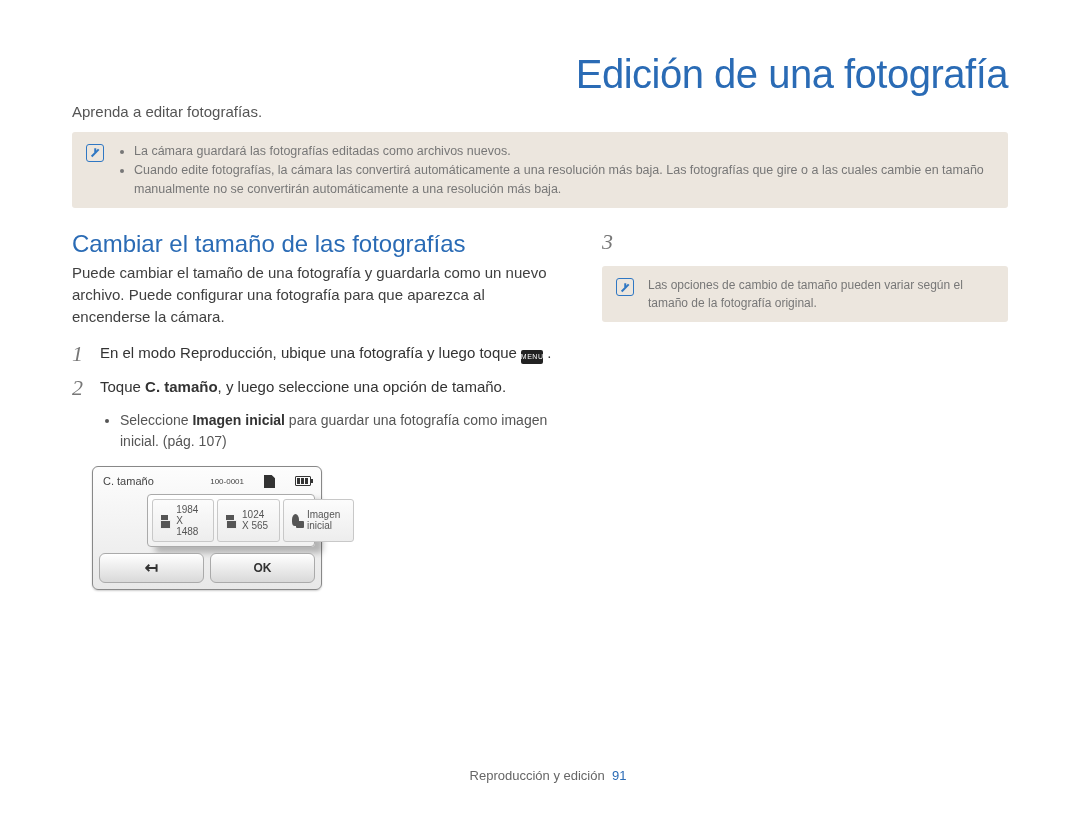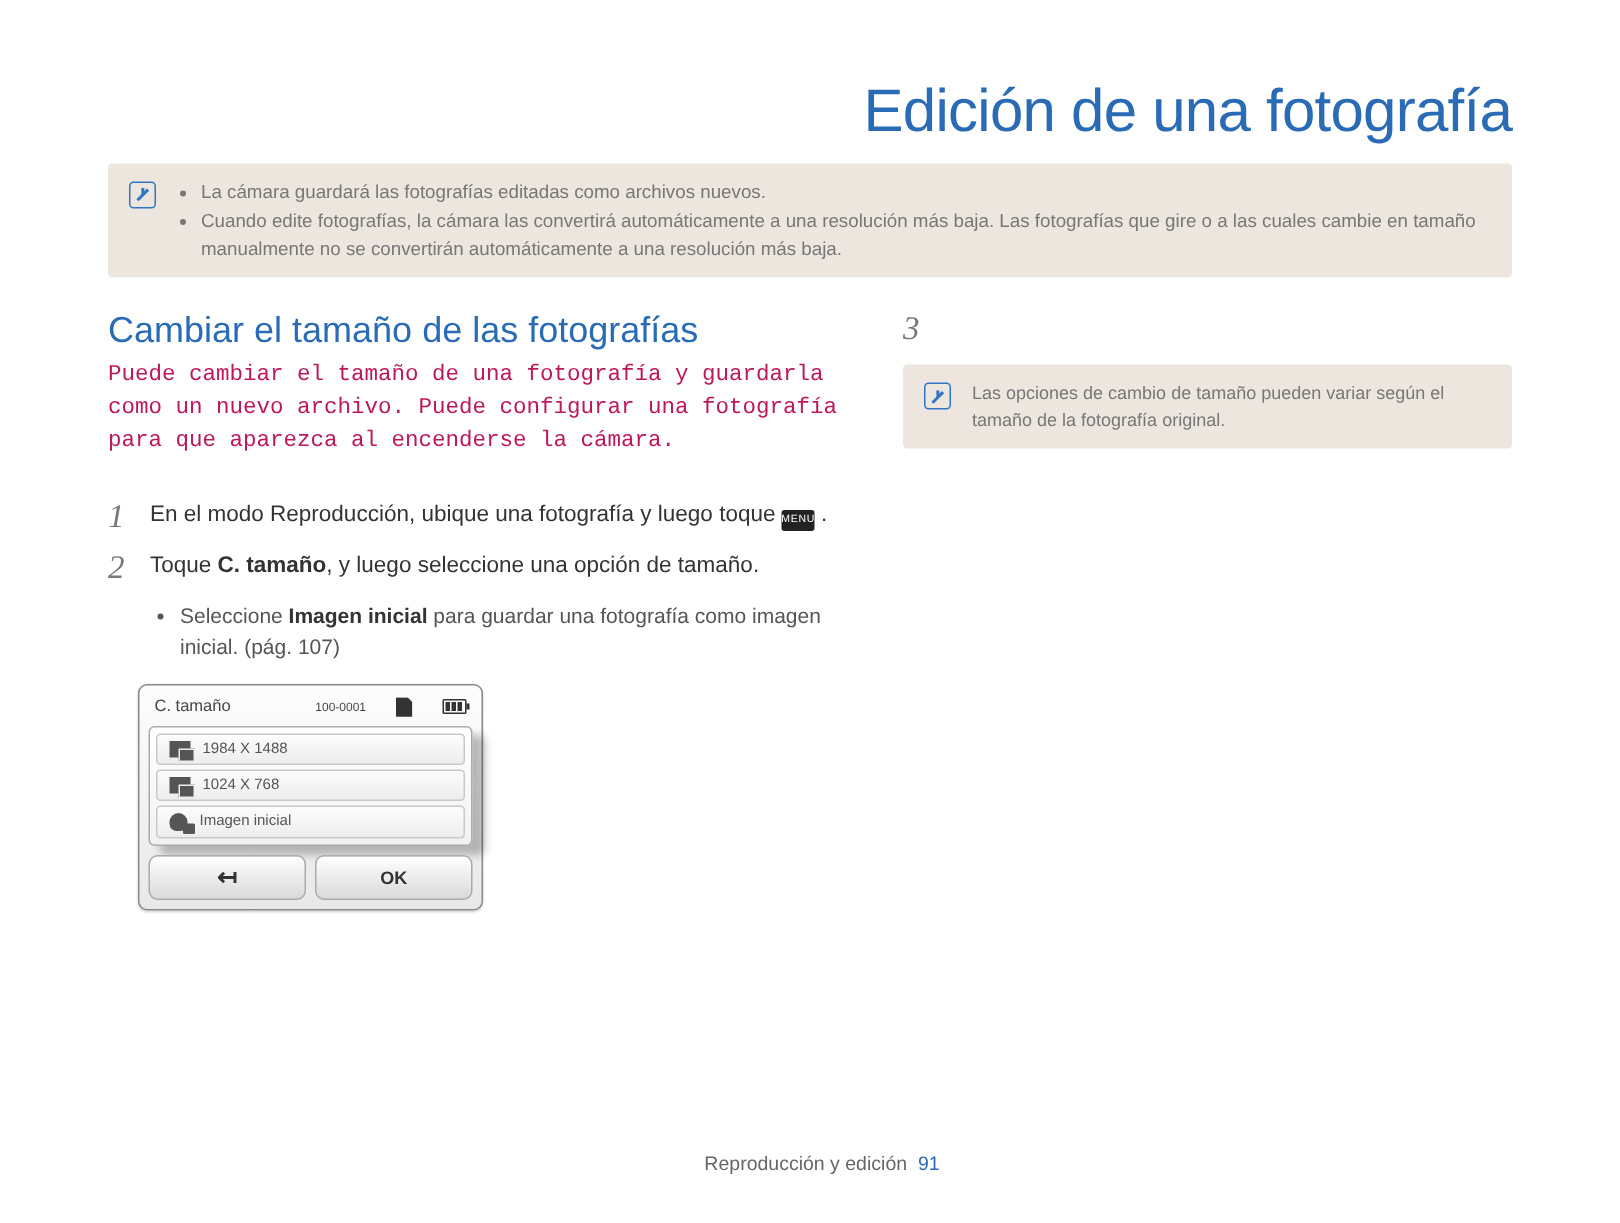--- a/index.html
+++ b/index.html
@@ -15,21 +15,21 @@
   .note-icon .slash { width: 10px; height: 1.5px; background: #2f77c3; transform: rotate(-45deg); position: relative; }
   .note-icon .slash::after { content: ""; position: absolute; left: 6px; top: -3px; width: 1.5px; height: 4px; background: #2f77c3; transform: rotate(45deg); }
   .note-list { list-style: disc; padding-left: 16px; font-size: 12.5px; color: #777; line-height: 1.5; }
   .note-text { font-size: 12px; color: #777; line-height: 1.5; }
 
   .columns { display: flex; gap: 40px; }
   .col-left { width: 490px; }
   .col-right { flex: 1; }
 
   .section-title { font-size: 24px; font-weight: 400; color: #2a6bb5; margin-bottom: 4px; font-family: "Arial Narrow", Arial, sans-serif; font-stretch: condensed; }
-  .body-text { font-size: 15px; color: #be185d; line-height: 1.45; margin-bottom: 27px; font-family: Liberation Mono, monospace; }
+  .body-text { font-size: 15px; color: #404040; line-height: 1.45; margin-bottom: 14px; }
 
   .step { display: flex; gap: 10px; margin-bottom: 10px; }
   .step-num { font-size: 22px; font-style: italic; color: #777; font-family: Georgia, "Times New Roman", serif; min-width: 18px; line-height: 1.1; }
   .step-body { font-size: 15px; color: #333; line-height: 1.5; }
   .step-body .bold { font-weight: bold; }
 
   .menu-chip { display: inline-flex; align-items: center; justify-content: center; background: #222; color: #fff; font-size: 7px; letter-spacing: 0.5px; width: 22px; height: 14px; border-radius: 2px; vertical-align: -1px; }
   .ok-inline { font-weight: bold; font-size: 14px; letter-spacing: 0.5px; }
 
   .sub-bullet { list-style: disc; padding-left: 30px; font-size: 14px; color: #555; line-height: 1.5; margin: 4px 0 14px 18px; }
@@ -37,40 +37,41 @@
 
   
   .device { width: 230px; border: 1px solid #888; border-radius: 6px; background: linear-gradient(#fdfdfd, #e8e8e8); padding: 6px 6px 6px 6px; margin-left: 20px; box-shadow: 0 1px 2px rgba(0,0,0,0.2); }
   .dev-header { display: flex; justify-content: space-between; align-items: center; font-size: 11px; color: #444; padding: 2px 4px 6px 4px; }
   .dev-header-right { display: flex; align-items: center; gap: 20px; font-size: 8px; }
   .sd-icon { width: 11px; height: 13px; background: #333; clip-path: polygon(0 0, 70% 0, 100% 25%, 100% 100%, 0 100%); }
   .batt-icon { width: 16px; height: 10px; border: 1.5px solid #333; border-radius: 1px; position: relative; }
   .batt-icon::after { content:""; position:absolute; right:-3px; top:2px; width:2px; height:4px; background:#333; }
   .batt-icon .fill { position:absolute; left:1px; top:1px; bottom:1px; width: 3px; background:#333; box-shadow: 4px 0 0 #333, 8px 0 0 #333; }
 
-  .dev-panel { background: linear-gradient(#fff, #f1f1f1); border: 1px solid #aaa; border-radius: 4px; padding: 4px; display: flex; flex-direction: column; gap: 3px; margin-bottom: 6px; box-shadow: 8px 6px 6px rgba(0,0,0,0.25); }
+  .dev-panel { background: linear-gradient(#fff, #f1f1f1); border: 1px solid #aaa; border-radius: 4px; padding: 4px; display: flex; flex-direction: row; gap: 3px; margin-bottom: 6px; box-shadow: 8px 6px 6px rgba(0,0,0,0.25); margin-left: 48px; }
   .dev-row { display: flex; align-items: center; gap: 8px; background: linear-gradient(#fcfcfc,#ededed); border: 1px solid #c8c8c8; border-radius: 3px; padding: 4px 8px; font-size: 10px; color: #555; }
   .dev-row .pic-icon { width: 14px; height: 11px; background: #555; position: relative; }
   .dev-row .pic-icon::after { content:""; position:absolute; right:-3px; bottom:-3px; width:9px; height:7px; background:#555; border:1px solid #ededed; }
   .dev-row .person-icon { width: 12px; height: 12px; background: #555; border-radius: 50% 50% 40% 40%; position: relative; }
   .dev-row .person-icon::after { content:""; position:absolute; right:-5px; bottom:-2px; width:8px; height:7px; background:#555; border-radius:1px; }
 
   .dev-btnrow { display: flex; gap: 6px; }
   .dev-btn { flex: 1; height: 30px; border: 1px solid #aaa; border-radius: 6px; background: linear-gradient(#fff,#d9d9d9); display: flex; align-items: center; justify-content: center; font-size: 12px; font-weight: bold; color: #333; }
   .back-arrow { font-size: 16px; }
 
   .footer { position: absolute; bottom: 32px; left: 16px; right: 0; text-align: center; font-size: 13px; color: #666; }
   .footer .pg { color: #2a6bb5; }
 </style>
 </head>
 <body>
 
 <div class="page">
 
   <h1 class="main-title">Edición de una fotografía</h1>
+  <p class="intro">Aprenda a editar fotografías.</p>
 
   <div class="note-box">
     <div class="note-icon">
         <div class="slash"></div>
       </div>
     <ul class="note-list">
       <li>La cámara guardará las fotografías editadas como archivos nuevos.</li>
       <li>Cuando edite fotografías, la cámara las convertirá automáticamente a una resolución más baja. Las fotografías que gire o a las cuales cambie en tamaño manualmente no se convertirán automáticamente a una resolución más baja.</li>
     </ul>
   </div>
@@ -113,21 +114,21 @@
               </span>
           </span>
         </div>
         <div class="dev-panel">
           <div class="dev-row">
             <span class="pic-icon"></span>
             <span>1984 X 1488</span>
           </div>
           <div class="dev-row">
             <span class="pic-icon"></span>
-            <span>1024 X 768</span>
+            <span>1024 X 565</span>
           </div>
           <div class="dev-row">
             <span class="person-icon"></span>
             <span>Imagen inicial</span>
           </div>
         </div>
         <div class="dev-btnrow">
           <div class="dev-btn">
               <span class="back-arrow">↤</span>
             </div>

